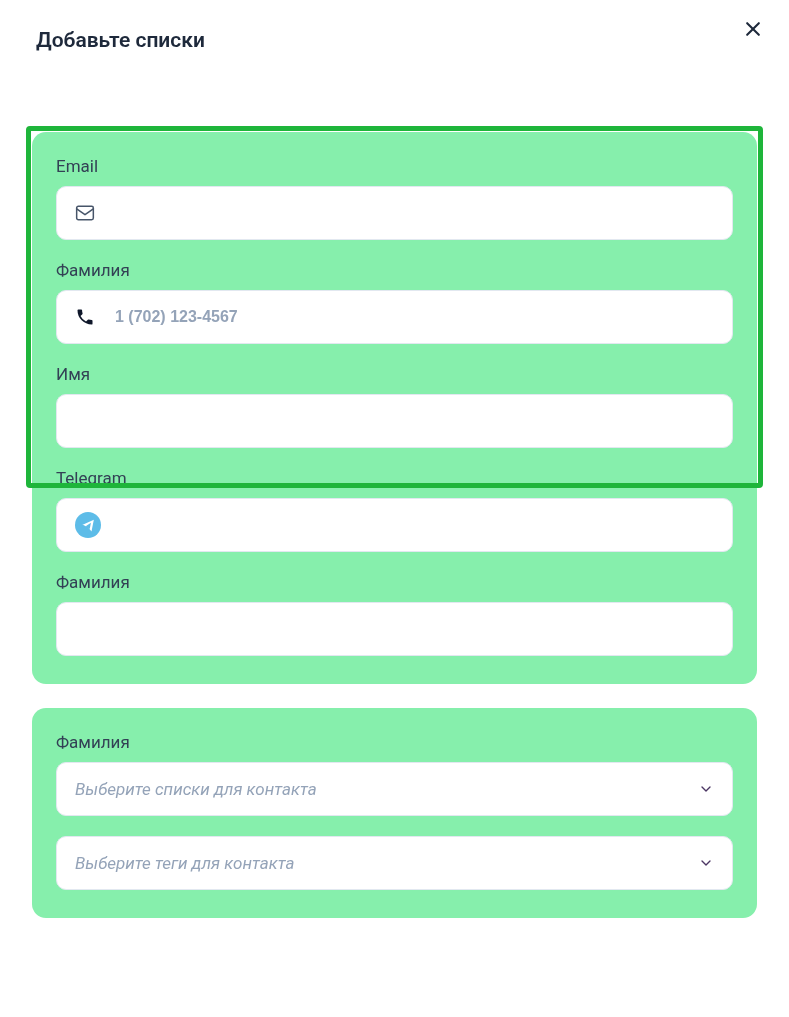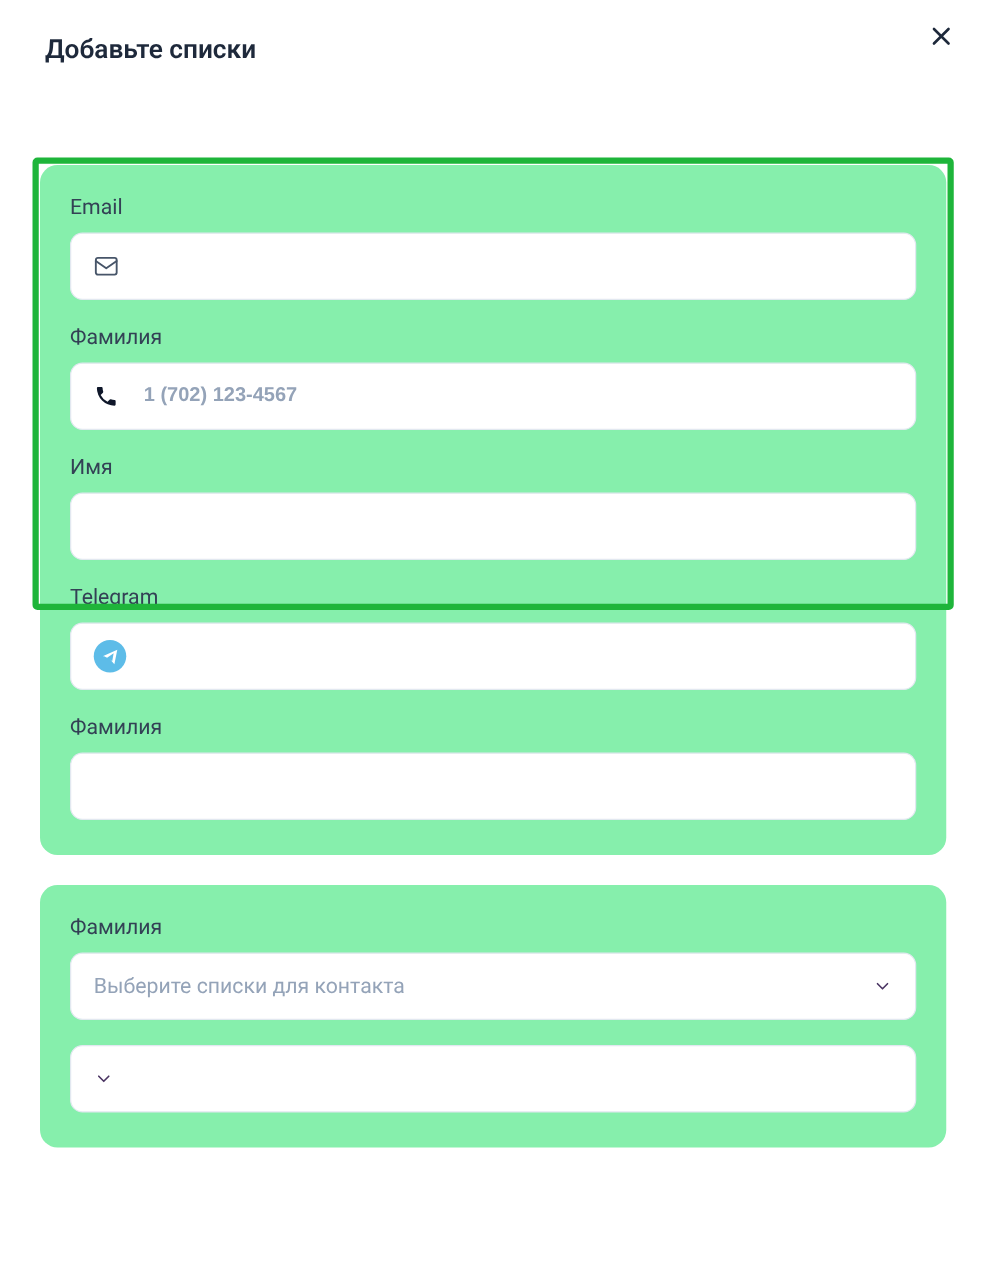--- a/index.html
+++ b/index.html
@@ -150,20 +150,21 @@
       height: 54px;
       display: flex;
       align-items: center;
       justify-content: space-between;
       padding: 0 18px;
       cursor: pointer;
     }
     .select-placeholder {
       font-size: 17px;
       color: #94a3b8;
+      font-style: italic;
     }
     .chevron {
       width: 16px;
       height: 16px;
     }
     .chevron svg {
       width: 16px;
       height: 16px;
       stroke: #4b3563;
       fill: none;
@@ -250,20 +251,21 @@
         <span class="chevron">
           <svg viewBox="0 0 24 24" stroke-linecap="round" stroke-linejoin="round">
             <polyline points="6 9 12 15 18 9"></polyline>
           </svg>
         </span>
       </div>
     </div>
 
     <div class="field-group">
       <div class="select-wrap">
+        <span class="select-placeholder">Выберите теги для контакта</span>
         <span class="chevron">
           <svg viewBox="0 0 24 24" stroke-linecap="round" stroke-linejoin="round">
             <polyline points="6 9 12 15 18 9"></polyline>
           </svg>
         </span>
       </div>
     </div>
 
   </div>
 

